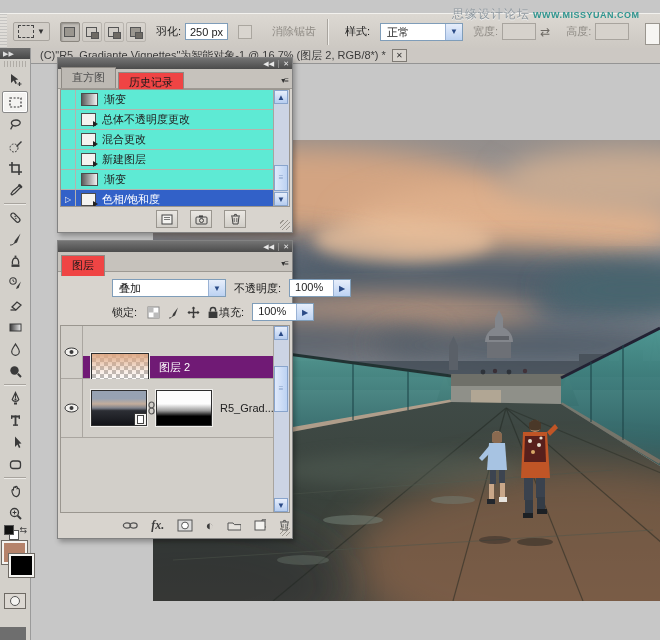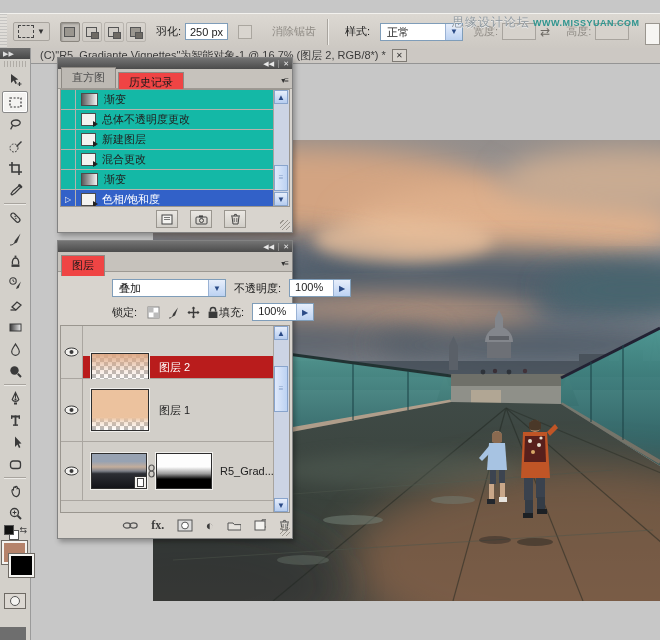--- a/index.html
+++ b/index.html
@@ -3,21 +3,21 @@
 <meta charset="utf-8">
 <style>
   html,body{margin:0;padding:0;background:#9a9a9a;}
   .app{position:relative;width:660px;height:640px;background:#c7c7c7;overflow:hidden;
        font-family:"Liberation Sans","DejaVu Sans",sans-serif;font-size:11px;color:#222;}
   
   .menubar{position:absolute;top:0;left:0;right:0;height:13px;background:#d6d2cc;display:flex;
            padding-left:4px;overflow:hidden;}
   .menubar .mi{padding:0 10px;font-size:12px;line-height:16px;margin-top:-2px;color:#1a1a1a;white-space:nowrap;}
   
-  .watermark{position:absolute;top:14px;left:452px;z-index:30;white-space:nowrap;pointer-events:none;}
+  .watermark{position:absolute;top:6px;left:452px;z-index:30;white-space:nowrap;pointer-events:none;}
   .watermark .wm-cn{font-size:12px;color:#8d979e;letter-spacing:1px;text-shadow:0 1px 0 #eee;}
   .watermark .wm-url{font-size:9px;font-weight:bold;color:#2f958f;letter-spacing:.5px;}
   
   .optionsbar{position:absolute;top:13px;left:0;right:0;height:35px;
       background:linear-gradient(#dcd8d2,#ccc8c2);border-top:1px solid #f2f1ee;border-bottom:1px solid #8e8e8e;
       display:flex;align-items:center;}
   .ob-grip{width:7px;height:100%;background:repeating-linear-gradient(#bbb 0 1px,#e8e6e2 1px 3px);opacity:.6;}
   .ob-sep{width:1px;height:26px;background:#a8a49e;margin:0 7px;box-shadow:1px 0 0 #efede9;}
   .tool-preset{display:flex;align-items:center;gap:3px;border:1px solid #a8a49e;background:#d2cec8;
       border-radius:2px;padding:2px 4px;margin-left:6px;}
@@ -73,21 +73,21 @@
       justify-content:flex-end;gap:4px;padding-right:3px;color:#e8e8e8;font-size:7px;}
   .p-chrome .cdiv{width:1px;height:8px;background:#8a8a8a;}
   .tabs-row{height:19px;display:flex;align-items:flex-end;background:#c6c2bc;padding:0 3px;position:relative;
       border-bottom:1px solid #9d9993;}
   .ptab{padding:2px 10px 3px 10px;border:1px solid #8e8a84;border-bottom:none;margin-right:2px;font-size:11px;}
   .ptab.active{background:#ef4444;color:#1a1a1a;position:relative;top:5px;}
   .ptab.inactive{background:#bdb9b3;color:#4c4c4c;}
   .pmenu{position:absolute;right:4px;bottom:3px;font-size:8px;color:#333;letter-spacing:-1px;}
   
   .h-list{position:absolute;top:31px;left:2px;right:2px;bottom:25px;background:#d9d5cf;border:1px solid #9a968f;overflow:hidden;}
-  .h-row{height:19px;display:flex;align-items:center;border-bottom:1px solid #b6b2ac;background:#14b8a6;}
+  .h-row{height:19px;display:flex;align-items:center;border-bottom:1px solid #b6b2ac;background:#5eead4;}
   .h-src{width:14px;align-self:stretch;border-right:1px solid #b6b2ac;display:flex;align-items:center;justify-content:center;
          color:#f2f2f2;font-size:8px;flex:none;}
   .h-row.sel{background:#3261c8;color:#fff;}
   .h-ico{margin:0 6px 0 5px;flex:none;}
   .h-grad{width:15px;height:11px;border:1px solid #4c4c4c;background:linear-gradient(90deg,#5c5c5c,#f2f2f2);}
   .h-state{width:13px;height:11px;border:1px solid #4c4c4c;background:#f4f3f0;position:relative;}
   .h-state:after{content:"";position:absolute;right:-3px;bottom:-2px;border-left:5px solid #222;
       border-top:3px solid transparent;border-bottom:3px solid transparent;}
   .h-label{white-space:nowrap;}
   .scrollbar{position:absolute;right:0;top:0;bottom:0;width:15px;background:#ccd4e4;border-left:1px solid #a8a49e;}
@@ -105,39 +105,39 @@
   
   .l-controls{padding:4px 4px 0 6px;}
   .l-row1,.l-row2{display:flex;align-items:center;height:24px;padding-left:48px;}
   .blend-dd{width:114px;flex:none;}
   .spin-field{display:flex;align-items:stretch;border:1px solid #7f9db9;background:#fff;height:18px;box-sizing:border-box;margin-left:4px;}
   .spin-field .v{padding:1px 4px 0 5px;min-width:34px;}
   .lock-icons{display:flex;align-items:center;gap:7px;margin-left:6px;}
   .l-list{position:absolute;top:84px;left:2px;right:2px;bottom:25px;background:#d2cfc9;border:1px solid #9a968f;overflow:hidden;}
   .l-row{display:flex;align-items:center;border-bottom:1px solid #aaa6a0;background:#d2cfc9;position:relative;}
   .eye-col{width:21px;align-self:stretch;border-right:1px solid #aaa6a0;display:flex;align-items:center;justify-content:center;flex:none;background:#d2cfc9;}
-  .l-row.sel .row-right{background:#b91c1c;color:#fff;margin-top:30px;}
+  .l-row.sel .row-right{background:#701a75;color:#fff;margin-top:30px;}
   .row-right{display:flex;align-items:center;flex:1;align-self:stretch;padding-left:8px;gap:10px;}
   .thumb{border:1px solid #2e2e2e;box-shadow:0 0 0 1px #f0efec;flex:none;position:relative;}
   .checker{background-image:linear-gradient(45deg,#b8b8b8 25%,transparent 25%,transparent 75%,#b8b8b8 75%),
       linear-gradient(45deg,#b8b8b8 25%,transparent 25%,transparent 75%,#b8b8b8 75%);
       background-size:8px 8px;background-position:0 0,4px 4px;background-color:#fff;}
   .t-l2{width:56px;height:26px;}
   .t-l2:after{content:"";position:absolute;inset:0;background:linear-gradient(180deg,rgba(222,167,130,.95),rgba(228,180,148,.25) 65%,rgba(228,180,148,0));}
   .t-l1{width:56px;height:40px;}
   .t-l1:after{content:"";position:absolute;inset:0;background:linear-gradient(180deg,#ecc29e 0 68%,rgba(236,194,158,.45) 80%,rgba(236,194,158,0));}
   .t-photo{width:54px;height:34px;background:linear-gradient(180deg,#97a2b2 0 22%,#c3ad9b 38%,#7e818a 50%,#2c2e34 58%,#131419 100%);}
   .so-badge{position:absolute;right:-1px;bottom:-1px;width:11px;height:11px;background:#f4f3f0;border:1px solid #333;
       display:flex;align-items:center;justify-content:center;}
   .so-badge .pg{width:5px;height:7px;border:1px solid #444;background:#fff;}
   .t-mask{width:54px;height:34px;background:linear-gradient(180deg,#fdfdfd 0 38%,#9a9a9a 58%,#000 74%);}
   .chain{flex:none;margin:0 -4px;}
   .l-bottom{position:absolute;left:2px;right:2px;bottom:2px;height:22px;display:flex;align-items:center;
       justify-content:flex-start;gap:13px;padding-left:62px;color:#3c3c3c;}
-  .fx-txt{font-weight:bold;font-family:"Liberation Serif",serif;font-size:12px;}
+  .fx-txt{font-style:italic;font-weight:bold;font-family:"Liberation Serif",serif;font-size:12px;}
   .adj-glyph{font-size:13px;line-height:13px;}
   
   .photo{position:absolute;left:153px;top:140px;width:507px;height:461px;z-index:0;}
   .photo svg{display:block;}
 </style>
 </head>
 <body>
 
 <div class="app">
 
@@ -501,26 +501,26 @@
         <span class="h-label">渐变</span>
       </div>
       <div class="h-row">
         <span class="h-src"></span>
         <span class="h-ico h-state"></span>
         <span class="h-label">总体不透明度更改</span>
       </div>
       <div class="h-row">
         <span class="h-src"></span>
         <span class="h-ico h-state"></span>
-        <span class="h-label">新建图层</span>
+        <span class="h-label">混合更改</span>
       </div>
       <div class="h-row">
         <span class="h-src"></span>
         <span class="h-ico h-state"></span>
-        <span class="h-label">混合更改</span>
+        <span class="h-label">新建图层</span>
       </div>
       <div class="h-row">
         <span class="h-src"></span>
         <span class="h-ico h-grad"></span>
         <span class="h-label">渐变</span>
       </div>
       <div class="h-row sel">
         <span class="h-src">▷</span>
         <span class="h-ico h-state"></span>
         <span class="h-label">色相/饱和度</span>
@@ -615,32 +615,20 @@
               <ellipse cx="7.5" cy="5" rx="6.5" ry="4" fill="#f2f1ee" stroke="#3a3a3a"></ellipse>
               <circle cx="7.5" cy="5" r="2" fill="#3a3a3a"></circle>
             </svg>
         </div>
         <div class="row-right">
           <div class="thumb checker t-l2"></div>
           <span>图层 2</span>
         </div>
       </div>
 
-      <div class="l-row" style="height:62px;">
-        <div class="eye-col">
-          <svg width="15" height="10">
-              <ellipse cx="7.5" cy="5" rx="6.5" ry="4" fill="#f2f1ee" stroke="#3a3a3a"></ellipse>
-              <circle cx="7.5" cy="5" r="2" fill="#3a3a3a"></circle>
-            </svg>
-        </div>
-        <div class="row-right">
-          <div class="thumb checker t-l1"></div>
-          <span>图层 1</span>
-        </div>
-      </div>
 
       <div class="l-row" style="height:58px;">
         <div class="eye-col">
           <svg width="15" height="10">
               <ellipse cx="7.5" cy="5" rx="6.5" ry="4" fill="#f2f1ee" stroke="#3a3a3a"></ellipse>
               <circle cx="7.5" cy="5" r="2" fill="#3a3a3a"></circle>
             </svg>
         </div>
         <div class="row-right" style="gap:4px;">
           <div class="thumb t-photo">

